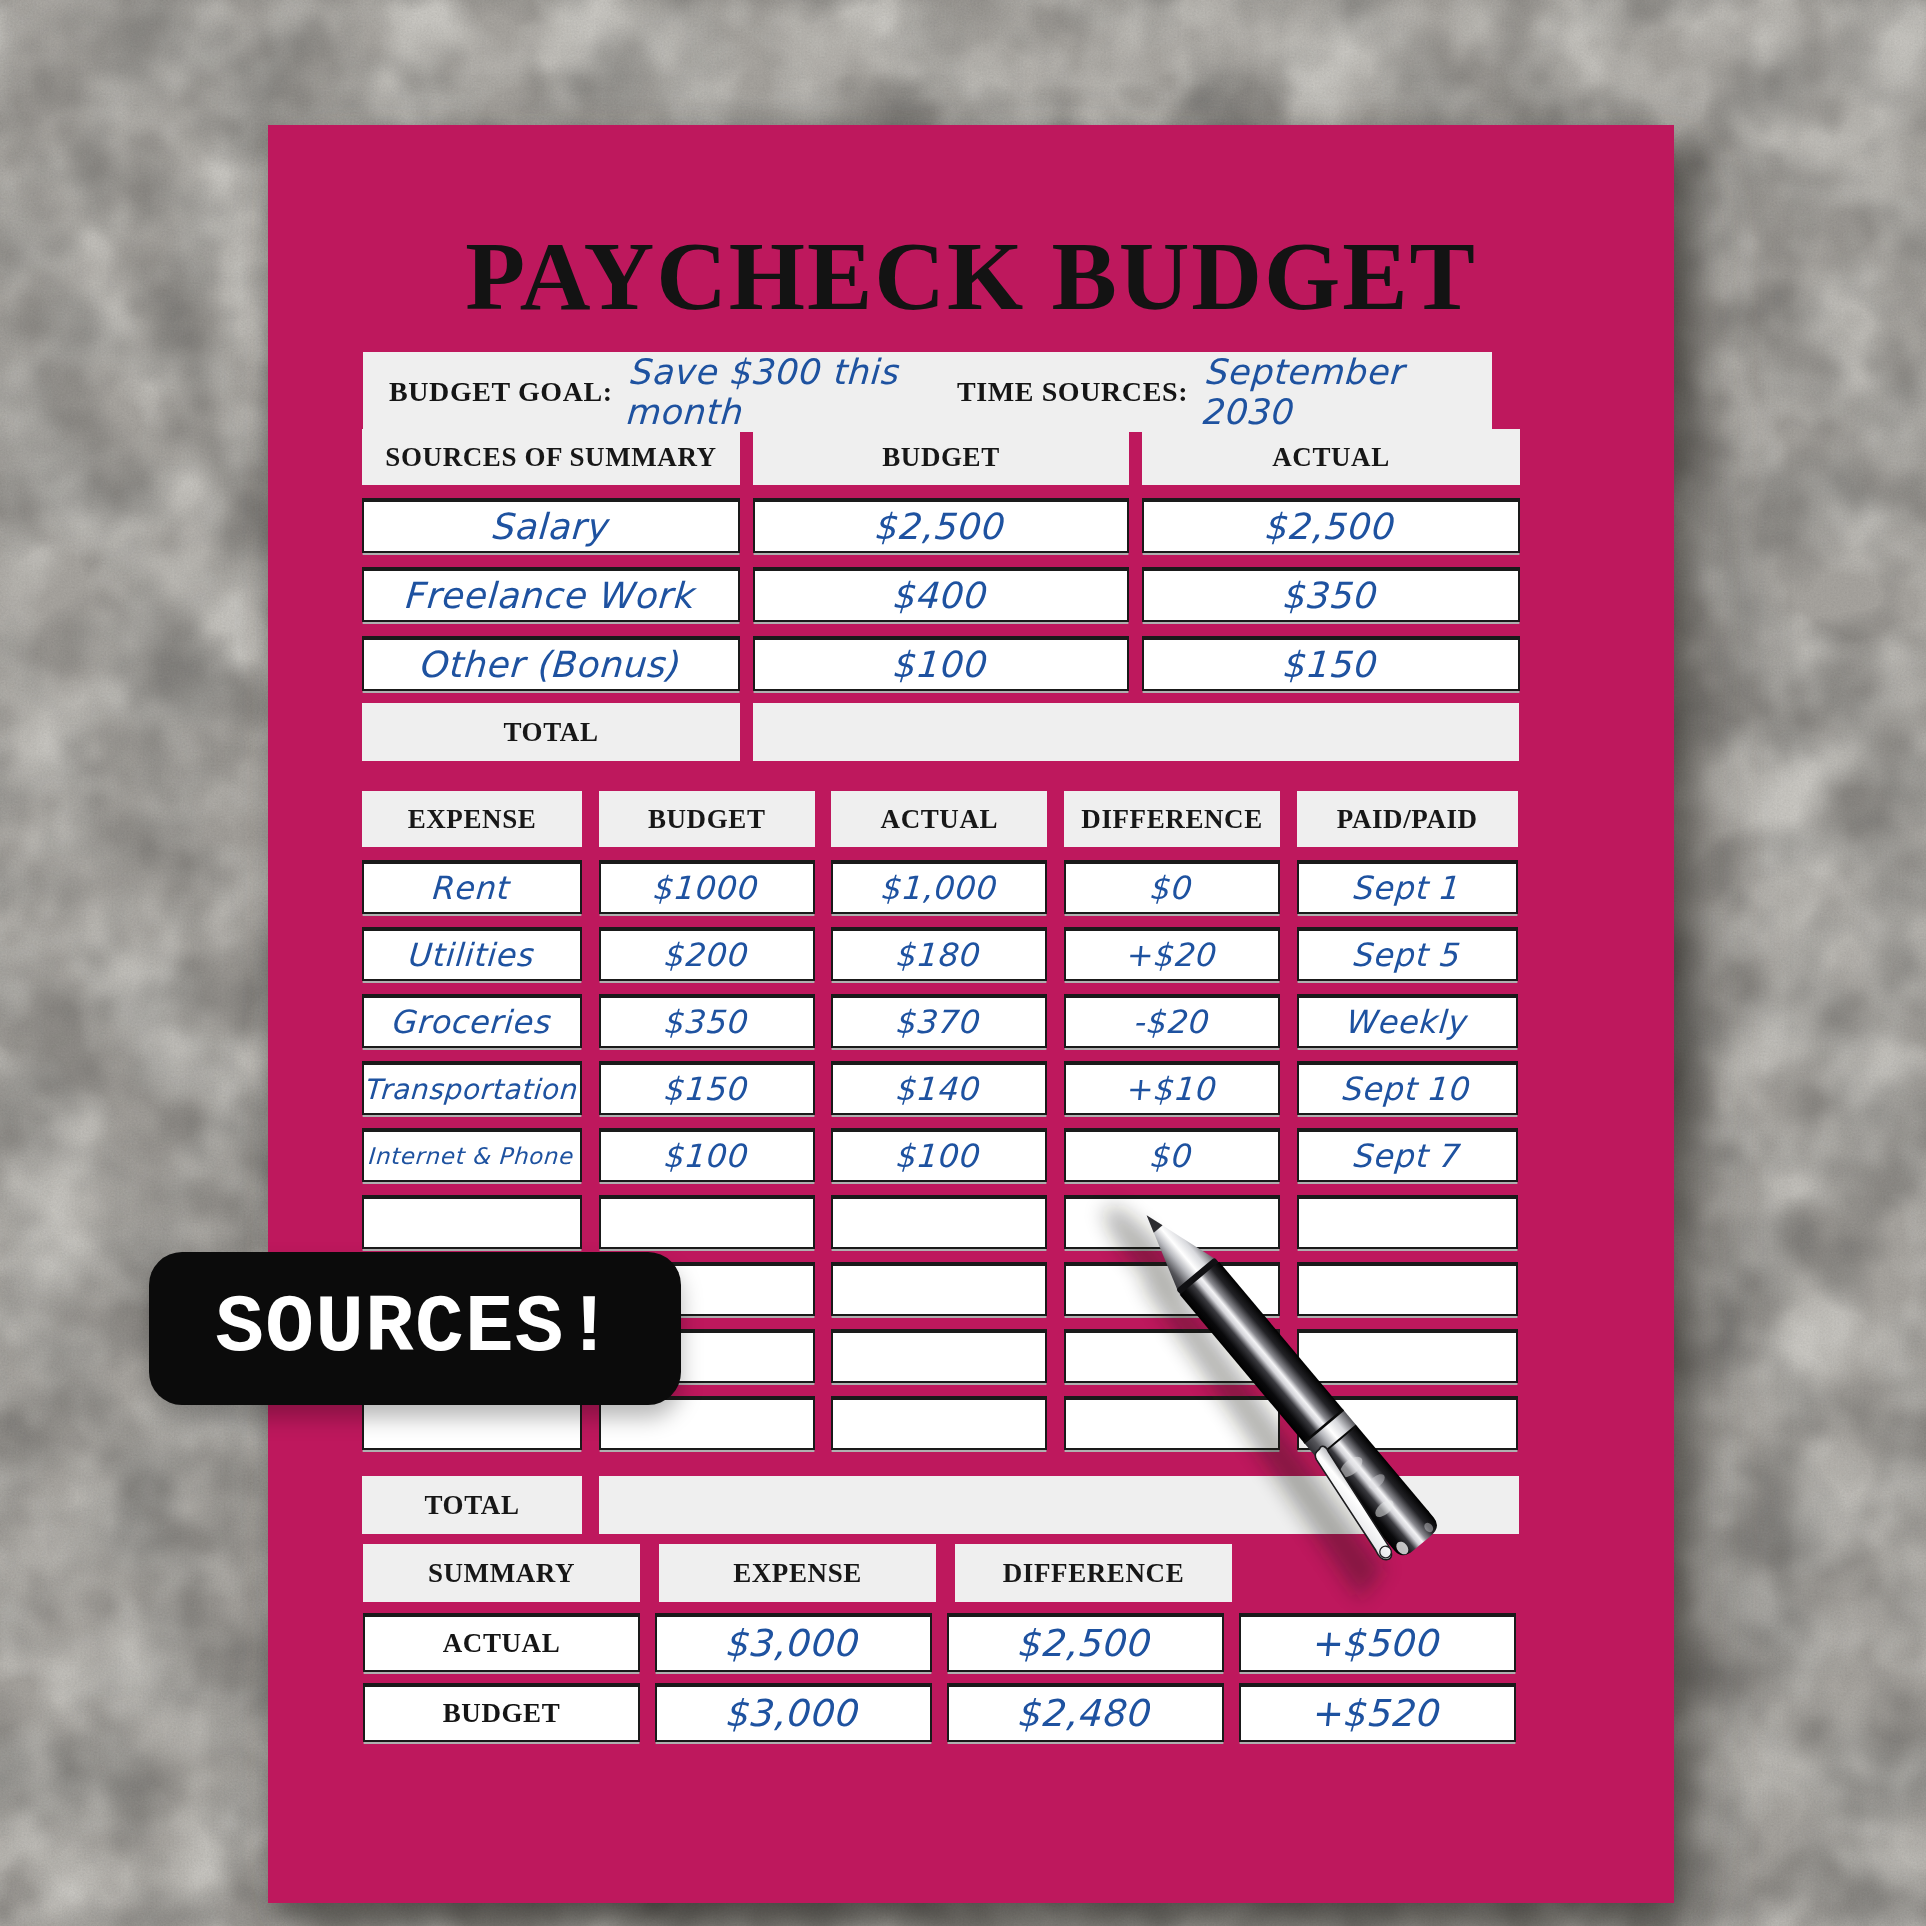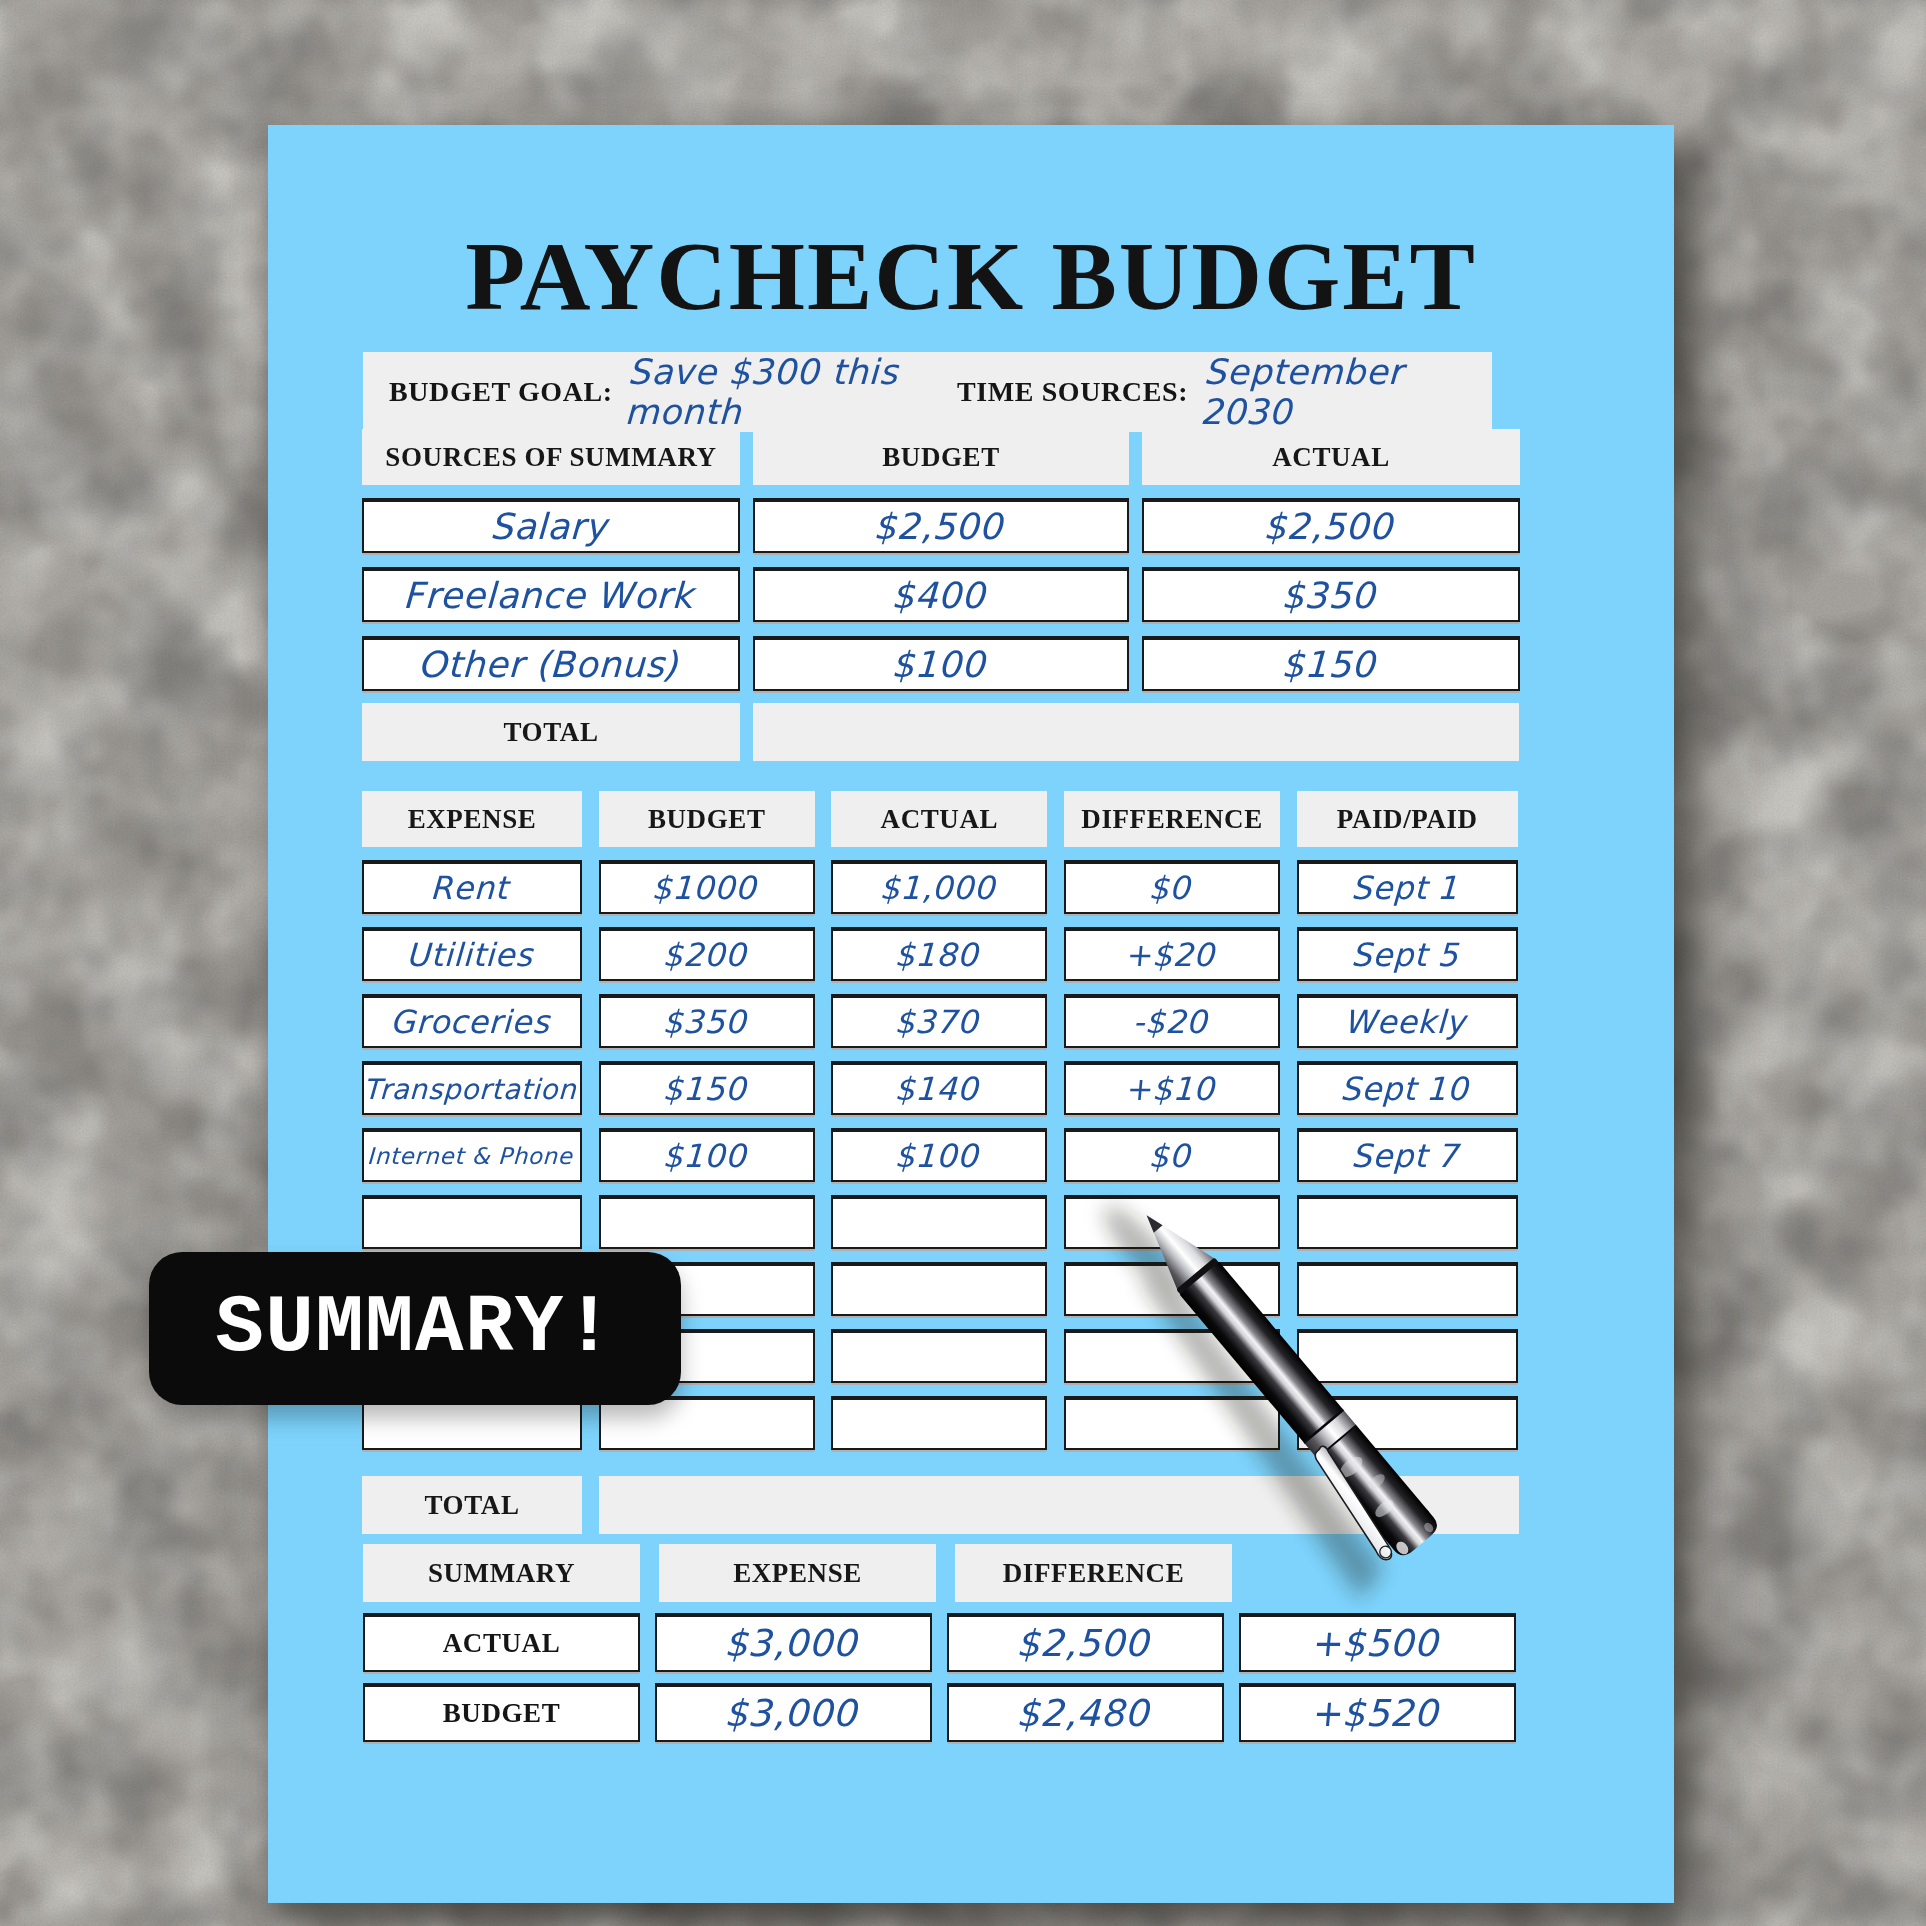--- a/index.html
+++ b/index.html
@@ -1,20 +1,20 @@
 <!DOCTYPE html>
 <html style="font-size:10.3px"><head>
 <meta charset="utf-8">
 <style>
   html,body{margin:0;padding:0;background:#a6a39e;}
   #canvas{position:relative;width:1926px;height:1926px;overflow:hidden;background:#a6a39e;
           font-family:"Liberation Serif",serif;}
   #bgtex{position:absolute;left:0;top:0;z-index:0;}
   
-  .paper{position:absolute;left:268px;top:125px;width:1406px;height:1778px;background:#7dd3fc;z-index:1;
+  .paper{position:absolute;left:268px;top:125px;width:1406px;height:1778px;background:#be185d;z-index:1;
          box-shadow:14px 16.7px 35px rgba(35,32,28,.55), 31px 37px 77px rgba(35,32,28,.28);}
   .title{position:absolute;left:0;top:95px;width:100%;text-align:center;
          font-size:98px;font-weight:bold;letter-spacing:1.9px;color:#131313;}
   
   .gcell{background:#efefef;display:flex;align-items:center;justify-content:center;
          font-weight:bold;font-size:27px;color:#171717;letter-spacing:0.6px;}
   .wbox{background:#fff;border:2.6px solid #1a1a1a;border-top-width:4.5px;
         box-shadow:0 2.6px 0 -0.6px #b0b0b0;display:flex;align-items:center;justify-content:center;}
   .hw{font-family:"DejaVu Sans",sans-serif;font-style:italic;color:#1e52a0;
       display:inline-block;transform:skewX(-5deg);letter-spacing:0.6px;}
@@ -357,21 +357,21 @@
           </div>
         <div class="wbox">
             <span class="hw">+$520</span>
           </div>
       </div>
     </div>
 
   </div>
 
   <div class="badge">
-    <span>SUMMARY!</span>
+    <span>SOURCES!</span>
   </div>
 
   <svg id="pen" width="1926" height="1926" viewBox="0 0 3000 3000">
     <defs>
       <linearGradient id="barrelG" x1="0" y1="-40" x2="0" y2="40" gradientUnits="userSpaceOnUse">
         <stop offset="0" stop-color="#000000"></stop>
         <stop offset="0.20" stop-color="#222226"></stop>
         <stop offset="0.38" stop-color="#8a8a90"></stop>
         <stop offset="0.47" stop-color="#f4f4f6"></stop>
         <stop offset="0.56" stop-color="#d4d4d9"></stop>

